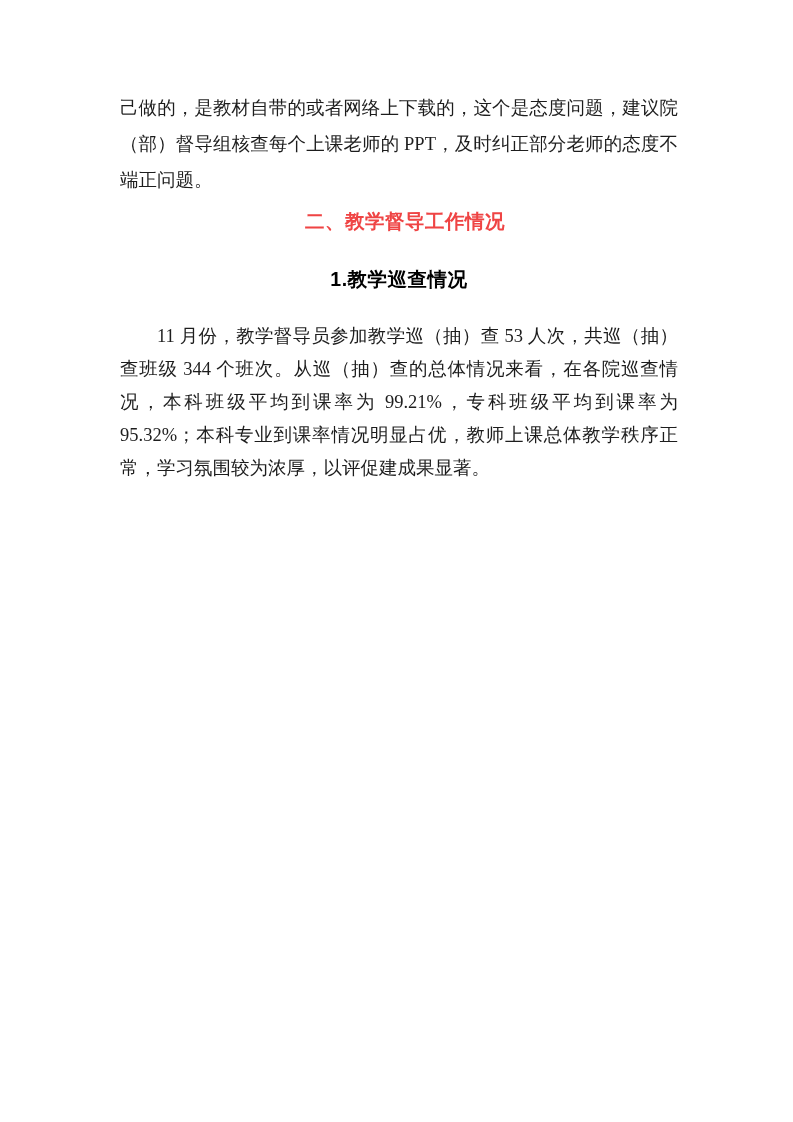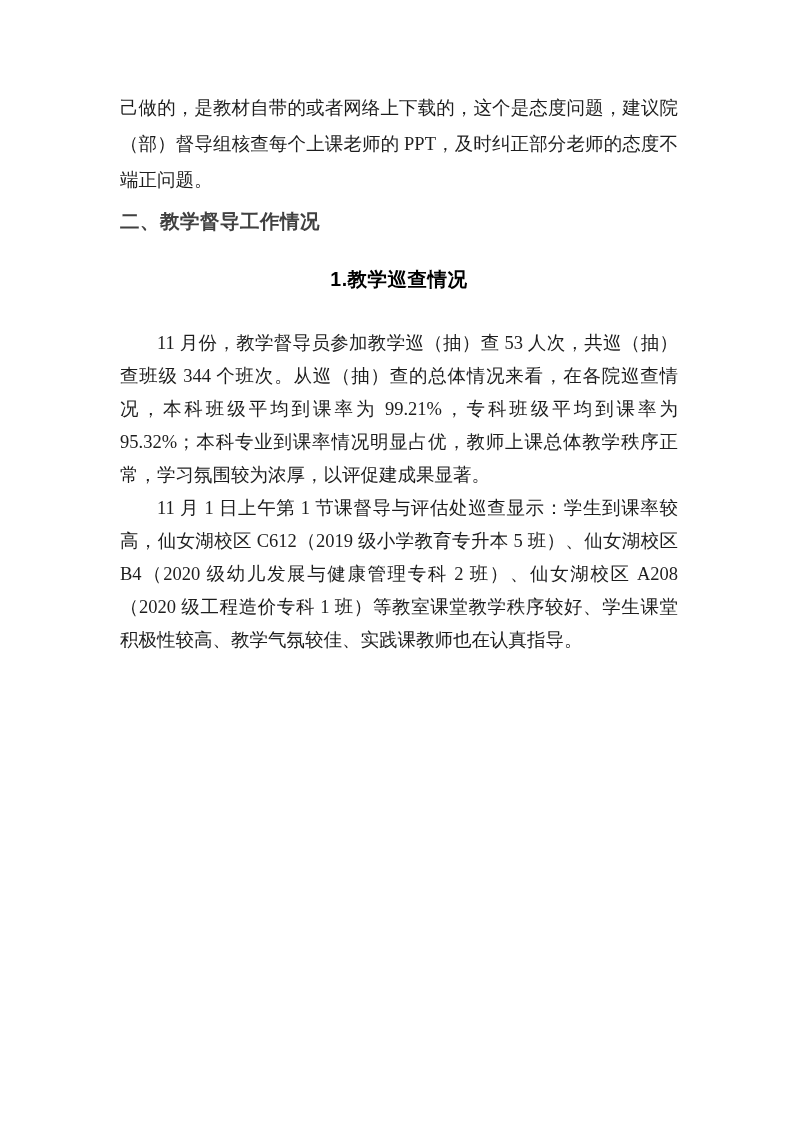--- a/index.html
+++ b/index.html
@@ -33,49 +33,48 @@
     line-height: 36px;
     text-indent: 2em;
   }
   .para.no-indent {
     text-indent: 0;
   }
   .para.tight {
     line-height: 33px;
   }
   .heading-l1 {
-    margin: 8px 0 0 0;
-    color: #404040;
+    margin: 8px 0 0 12px;
+    color: #ef4444;
     font-family: "Liberation Sans", "DejaVu Sans", sans-serif;
     font-weight: bold;
     font-size: 19.5px;
     line-height: 30px;
-    text-align: left;
+    text-align: center;
     text-indent: 0;
     letter-spacing: 0.5px;
   }
   .heading-l2 {
     margin: 28px 0 0 0;
     color: #000000;
     font-family: "Liberation Sans", "DejaVu Sans", sans-serif;
     font-weight: bold;
     font-size: 19.5px;
     line-height: 30px;
     text-align: center;
     text-indent: 0;
     letter-spacing: 0.5px;
   }
   .para.after-heading {
-    margin-top: 33px;
+    margin-top: 26px;
   }
 </style>
 </head>
 <body>
 
 <div class="page">
   <main class="content">
     <p class="para no-indent">己做的，是教材自带的或者网络上下载的，这个是态度问题，建议院（部）督导组核查每个上课老师的 PPT，及时纠正部分老师的态度不端正问题。</p>
     <h2 class="heading-l1">二、教学督导工作情况</h2>
     <h3 class="heading-l2">1.教学巡查情况</h3>
     <p class="para tight after-heading">11 月份，教学督导员参加教学巡（抽）查 53 人次，共巡（抽）查班级 344 个班次。从巡（抽）查的总体情况来看，在各院巡查情况，本科班级平均到课率为 99.21%，专科班级平均到课率为 95.32%；本科专业到课率情况明显占优，教师上课总体教学秩序正常，学习氛围较为浓厚，以评促建成果显著。</p>
-    <p class="para tight">11 月 1 日上午第 1 节课督导与评估处巡查显示：学生到课率较高，仙女湖校区 C612（2019 级小学教育专升本 5 班）、仙女湖校区 B4（2020 级幼儿发展与健康管理专科 2 班）、仙女湖校区 A208（2020 级工程造价专科 1 班）等教室课堂教学秩序较好、学生课堂积极性较高、教学气氛较佳、实践课教师也在认真指导。</p>
   </main>
 </div>
 
 </body></html>

